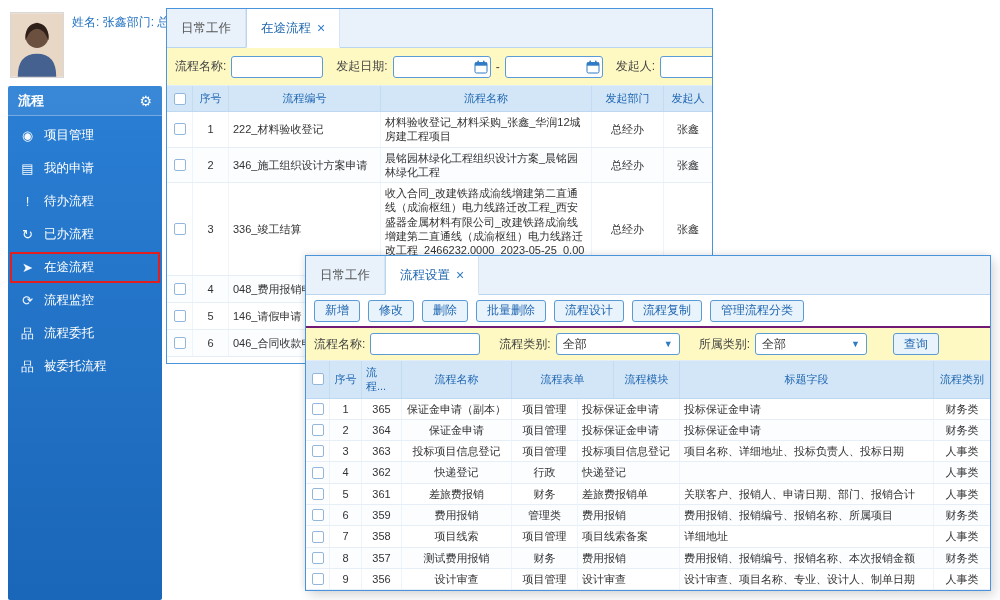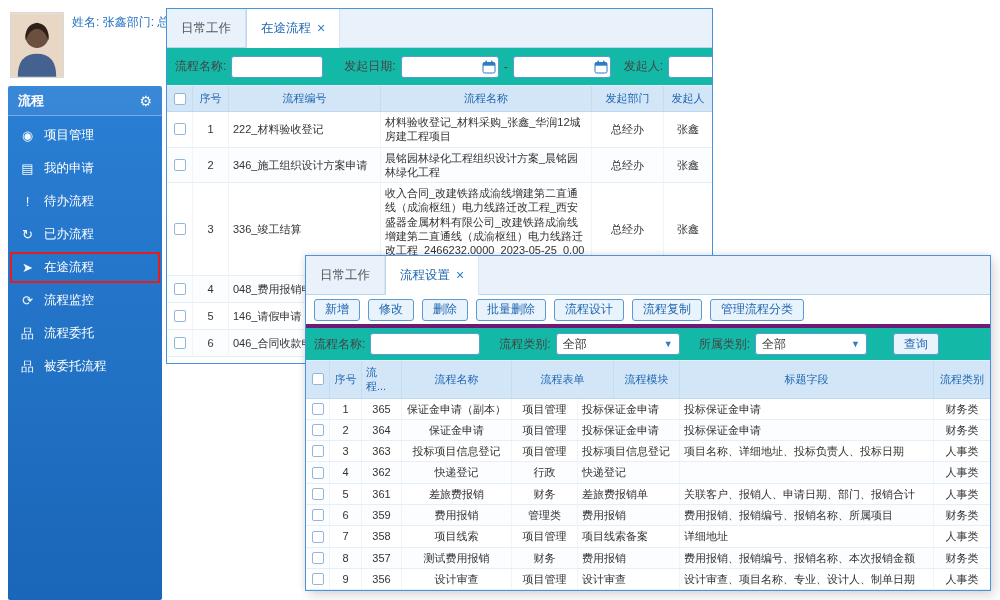--- a/index.html
+++ b/index.html
@@ -30,24 +30,24 @@
   .win1{left:166px;top:8px;width:547px;height:356px}
   .win2{left:305px;top:255px;width:686px;height:336px;
         box-shadow:-2px -2px 6px rgba(0,0,0,.08),4px 5px 10px rgba(0,0,0,.14)}
   .tabbar{display:flex;height:39px;background:#e9f2fb;border-bottom:1px solid #bad5ee}
   .tab{display:flex;align-items:center;gap:6px;padding:0 14px;font-size:12.5px;color:#555;
        border-right:1px solid #d5e5f3;cursor:pointer}
   .tab.active{background:#fff;color:#1f66b0;margin-bottom:-1px;border-bottom:1px solid #fff;
               border-left:1px solid #bad5ee}
   .tab-close{color:#2f7bc4;font-size:14px;line-height:1;cursor:pointer}
 
-  .filterbar{display:flex;align-items:center;padding:0 8px;gap:5px;background:#14b8a6;border-bottom:1px solid #e2edf7}
+  .filterbar{display:flex;align-items:center;padding:0 8px;gap:5px;background:#fef9c3;border-bottom:1px solid #e2edf7}
   .win1 .filterbar{height:38px}
   .win2 .filterbar{height:33px}
-  .toolbar{display:flex;align-items:center;gap:8px;padding:0 8px;height:33px;border-bottom:4px solid #701a75}
+  .toolbar{display:flex;align-items:center;gap:8px;padding:0 8px;height:33px;border-bottom:2px solid #701a75}
   .flabel{font-size:12px;color:#444;white-space:nowrap}
   .tinput{height:22px;border:1px solid #5b9bd5;border-radius:3px;background:#fff;
           font:12px "Liberation Sans",sans-serif;padding:0 4px;color:#333}
   .dateinput{position:relative;flex:none}
   .dateinput .tinput{width:100%;padding-right:20px}
   .cal{position:absolute;right:3px;top:4px;width:14px;height:14px;cursor:pointer}
   .select{display:flex;align-items:center;justify-content:space-between;height:22px;
           border:1px solid #5b9bd5;border-radius:3px;padding:0 6px;font-size:12px;color:#333;
           background:#fff;cursor:pointer}
   .caret{color:#2f7bc4;font-size:9px}
@@ -148,21 +148,21 @@
       </div>
       <div class="tab active">
         <span>在途流程</span>
         <span class="tab-close">×</span>
       </div>
     </div>
 
     <div class="filterbar">
       <span class="flabel">流程名称:</span>
       <input class="tinput" style="width: 92px;">
-      <span class="flabel" style="margin-left:16px">发起日期:</span>
+      <span class="flabel" style="margin-left:8px">发起日期:</span>
       <span class="dateinput" style="width:98px">
         <input class="tinput" style="">
         <svg class="cal" viewBox="0 0 14 14">
           <rect x="1" y="2.5" width="12" height="10.5" rx="1.5" fill="#fff" stroke="#2f7bc4"></rect>
           <rect x="1" y="2.5" width="12" height="3.2" fill="#2f7bc4"></rect>
           <rect x="3.4" y="0.6" width="1.6" height="3.2" rx="0.8" fill="#2f7bc4"></rect>
           <rect x="9" y="0.6" width="1.6" height="3.2" rx="0.8" fill="#2f7bc4"></rect>
         </svg>
       </span>
       <span class="flabel">-</span>

